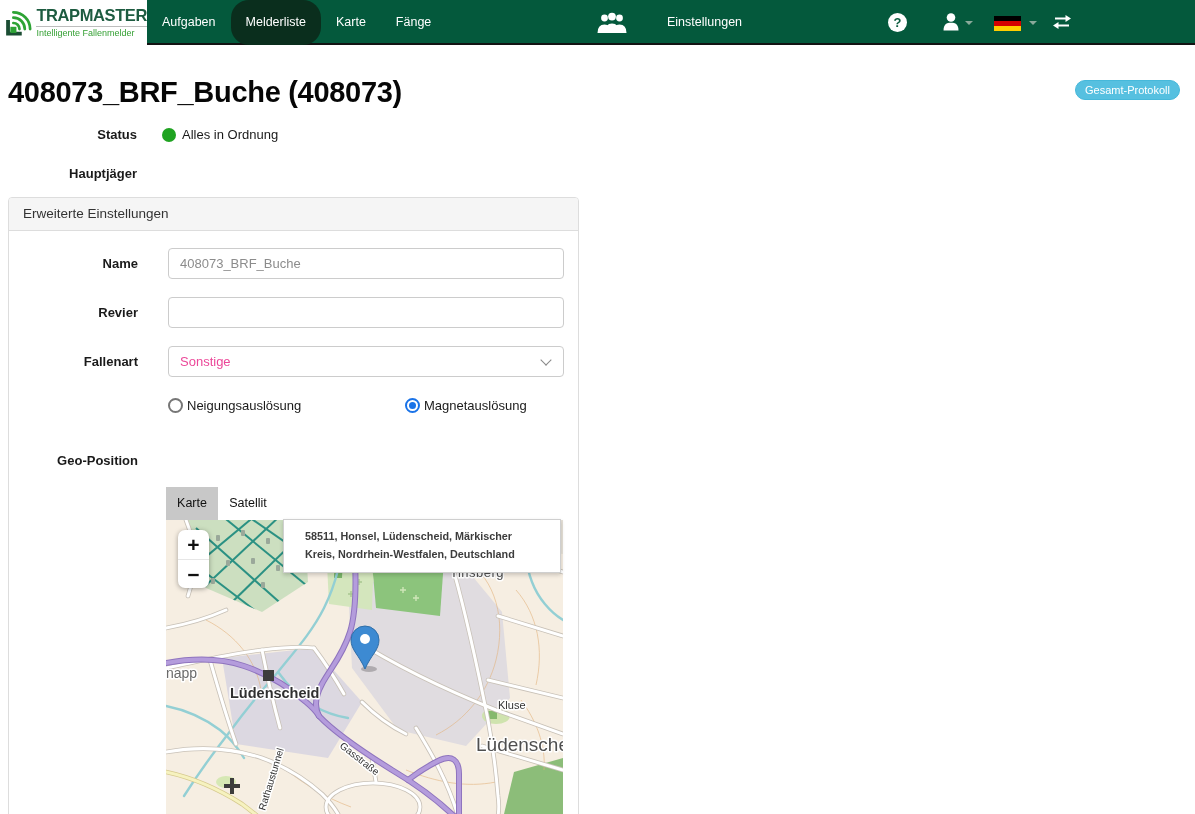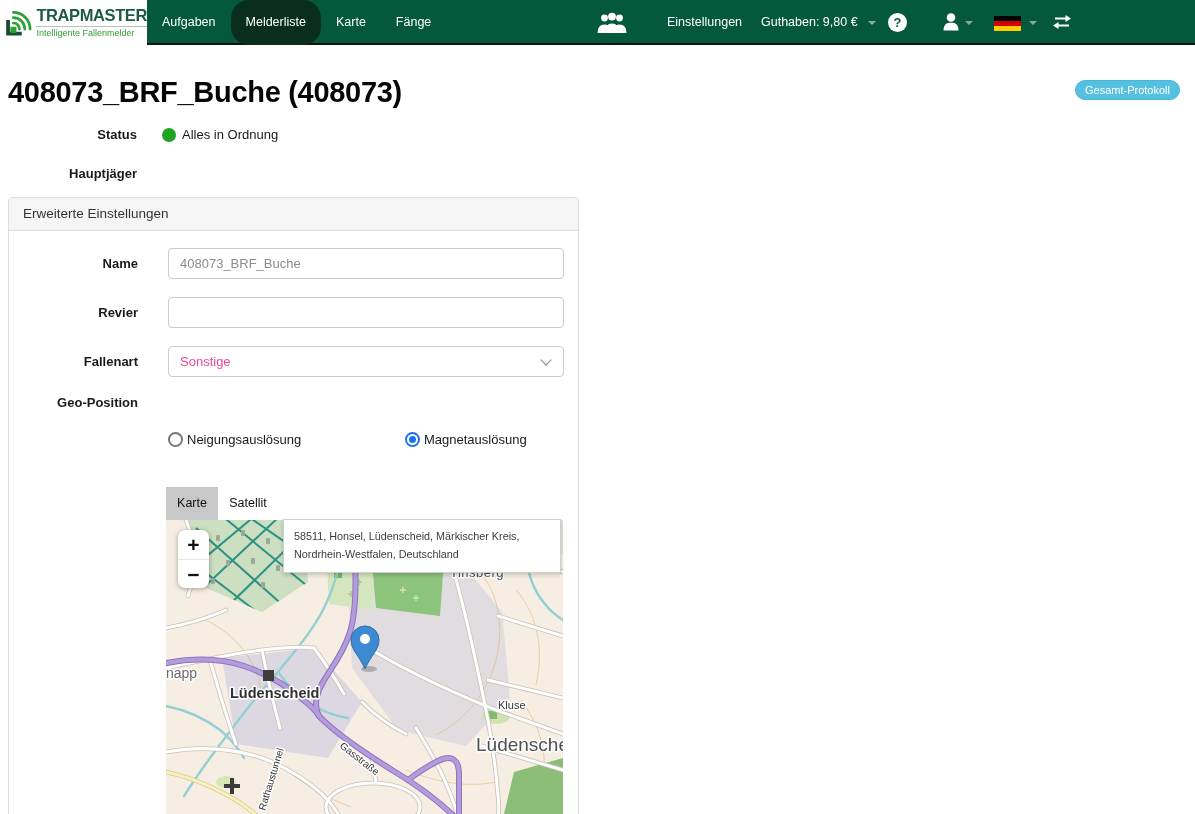--- a/index.html
+++ b/index.html
@@ -65,22 +65,22 @@
   
   .map-col{margin-left:28px;width:397px;position:relative;}
   .map-tabs{display:flex;height:33px;}
   .map-tab{width:52px;text-align:center;line-height:33px;font-size:12.5px;color:#111;cursor:pointer;background:#fff;}
   .map-tab.active{background:#c8c8c8;}
   .map-tab.sat{width:60px;}
   .geo-search{position:absolute;left:117px;top:0;width:280px;height:32px;border:2px solid #5b9dd9;
               border-radius:3px;padding:0 10px;font-size:13px;color:#757575;background:#fff;outline:none;
               font-family:"Liberation Sans","DejaVu Sans",sans-serif;z-index:40;}
   .geo-suggest{position:absolute;left:117px;top:32px;width:278px;background:#fff;border:1px solid #cfcfcf;
-               box-shadow:0 2px 4px rgba(0,0,0,.18);padding:8px 10px;font-size:10.8px;color:#3c3c3c;
-               line-height:1.65;z-index:30;cursor:pointer;}
+               box-shadow:0 2px 4px rgba(0,0,0,.18);padding:8px 21px;font-size:10.8px;color:#3c3c3c;
+               line-height:1.65;z-index:30;cursor:pointer;font-weight:bold;}
   .map-frame{position:relative;width:397px;height:300px;overflow:hidden;background:#f6eee2;cursor:grab;}
   .zoom-ctrl{position:absolute;left:12px;top:10px;width:31px;background:#fff;border-radius:7px;
              box-shadow:0 1px 5px rgba(0,0,0,.35);z-index:10;overflow:hidden;}
   .zoom-btn{height:29px;text-align:center;line-height:29px;font-size:21px;font-weight:bold;color:#111;cursor:pointer;}
   .zoom-btn + .zoom-btn{border-top:1px solid #e6e6e6;}
   .map-svg text{font-family:"Liberation Sans","DejaVu Sans",sans-serif;paint-order:stroke;stroke:#ffffff;
                 stroke-width:3px;stroke-linejoin:round;}
 </style>
 </head>
 <body>
@@ -112,24 +112,20 @@
       <circle cx="7.5" cy="6" r="3.4" fill="#fff"></circle>
       <circle cx="22.5" cy="6" r="3.4" fill="#fff"></circle>
       <circle cx="15" cy="4.6" r="3.9" fill="#fff"></circle>
       <path d="M0.5,21 q0,-8.5 7,-8.5 q3.2,0 5,2.2 l0,6.3 z" fill="#fff"></path>
       <path d="M29.5,21 q0,-8.5 -7,-8.5 q-3.2,0 -5,2.2 l0,6.3 z" fill="#fff"></path>
       <path d="M8,21 q0,-9.5 7,-9.5 q7,0 7,9.5 z" fill="#fff"></path>
     </svg>
 
     <div class="nav-right-text" style="left:667px;">Einstellungen</div>
 
-    <div class="nav-right-text" style="left:761px;">
-      <span>Guthaben: 9,80 €</span>
-      <span class="caret" style="margin-left:7px;"></span>
-    </div>
 
     <div class="help-badge">?</div>
 
     <div class="icon-abs" style="left:943px;top:13px;">
       <svg width="16" height="18" viewBox="0 0 16 18">
         <circle cx="8" cy="4.5" r="4.3" fill="#fff"></circle>
         <path d="M0.5,17.5 C0.5,11.5 3.5,9.8 8,9.8 C12.5,9.8 15.5,11.5 15.5,17.5 Z" fill="#fff"></path>
       </svg>
       <span class="caret" style="position:absolute;left:22px;top:8px;"></span>
     </div>
@@ -178,38 +174,38 @@
       <div class="form-row">
         <div class="form-label">Fallenart</div>
         <div class="form-control-col">
           <div class="select-box">
             <span>Sonstige</span>
             <span class="select-chevron"></span>
           </div>
         </div>
       </div>
 
-      <div class="form-row geo-row">
-        <div class="form-label" style="padding-top:0;">Geo-Position</div>
-      </div>
-
       <div class="form-row radio-row">
         <div class="form-label" style="padding-top:0;"></div>
         <div class="form-control-col" style="display:flex;align-items:center;">
           <div class="radio-item" style="width:237px;">
             <span class="radio-circle"></span>
             <span class="radio-label">Neigungsauslösung</span>
           </div>
           <div class="radio-item">
             <span class="radio-circle checked">
               <span class="radio-dot"></span>
             </span>
             <span class="radio-label">Magnetauslösung</span>
           </div>
         </div>
+      </div>
+
+      <div class="form-row geo-row">
+        <div class="form-label" style="padding-top:0;">Geo-Position</div>
       </div>
 
       <div class="form-row">
         <div class="form-label"></div>
         <div class="map-col">
 
           <div class="map-tabs">
             <div class="map-tab active">Karte</div>
             <div class="map-tab sat">Satellit</div>
           </div>

